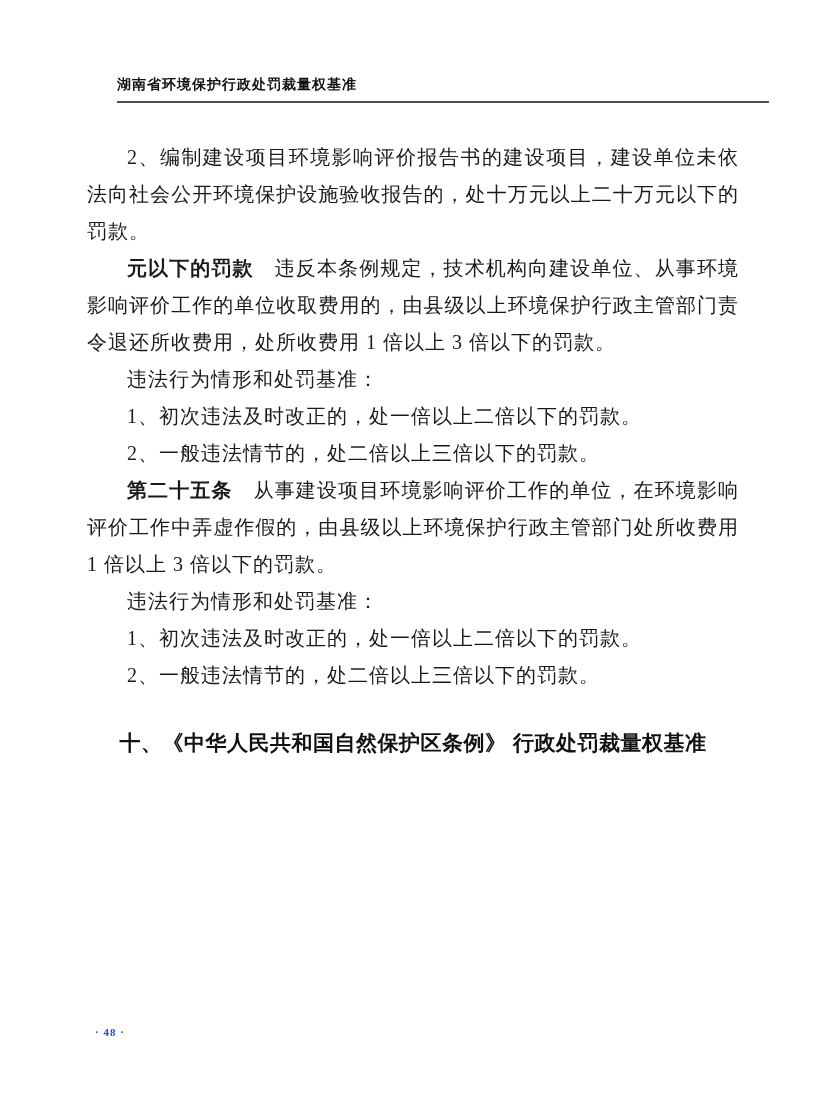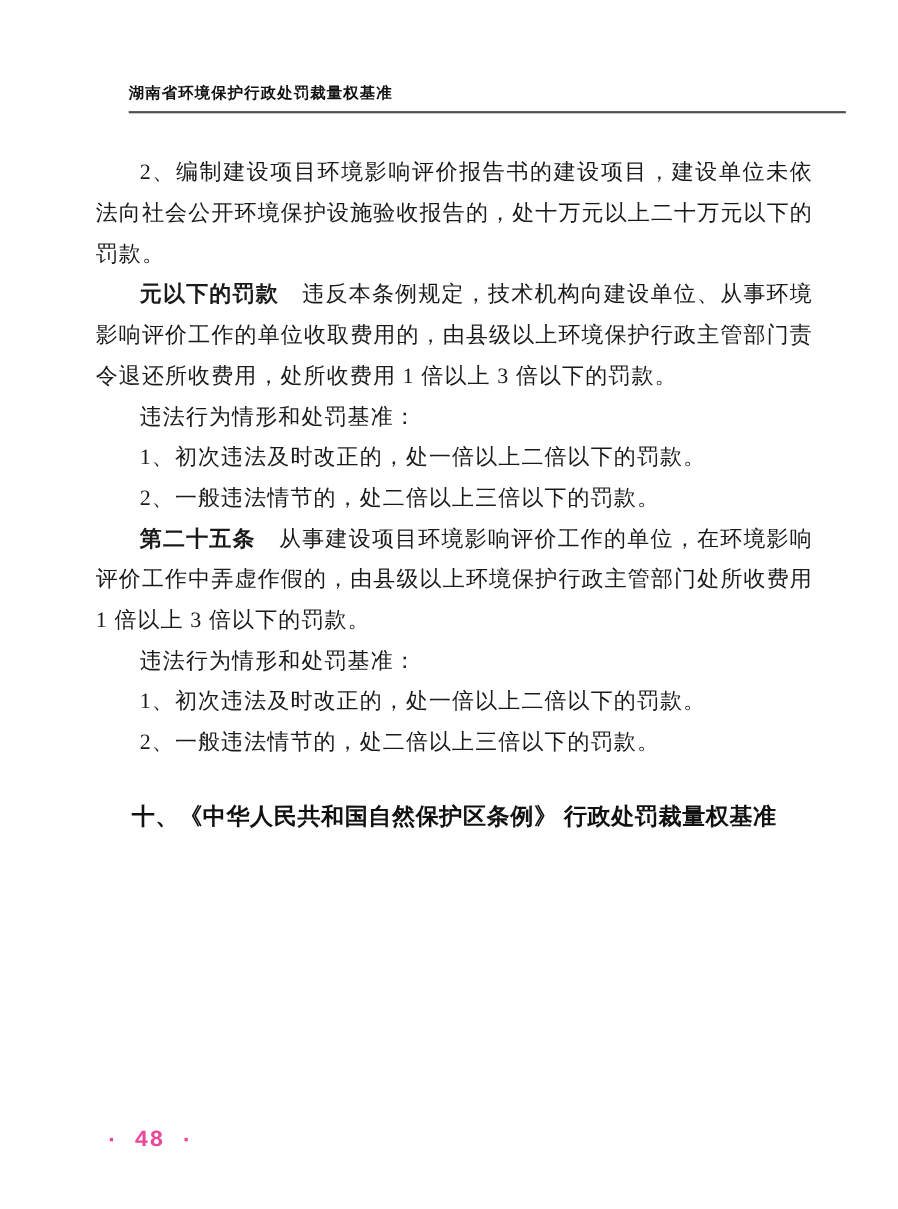--- a/index.html
+++ b/index.html
@@ -48,40 +48,39 @@
   }
   .body-text p {
     margin: 0;
     text-indent: 2em;
   }
   .term {
     font-family: "Liberation Sans", sans-serif;
     font-weight: bold;
   }
   .section-heading {
-    font-family: Liberation Serif, serif;
+    font-family: Liberation Sans, sans-serif;
     font-weight: bold;
     font-size: 21px;
     text-align: center;
     text-align-last: center;
     text-indent: 0 !important;
     letter-spacing: 0.5px;
     margin: 30px 0 33px 0 !important;
     line-height: 37px;
     color: #111111;
   }
   .footer {
     position: absolute;
     left: 95px;
     top: 1026px;
-    font-size: 21px;
+    font-size: 11px;
     font-weight: bold;
     letter-spacing: 1px;
-    color: #ec4899;
-    font-family: Liberation Mono, monospace;
+    color: #1d4ed8;
   }
 </style>
 </head>
 <body>
 
 <div class="page">
 
   <div class="header">
     <div class="header-title">湖南省环境保护行政处罚裁量权基准</div>
     <div class="header-rule"></div>

